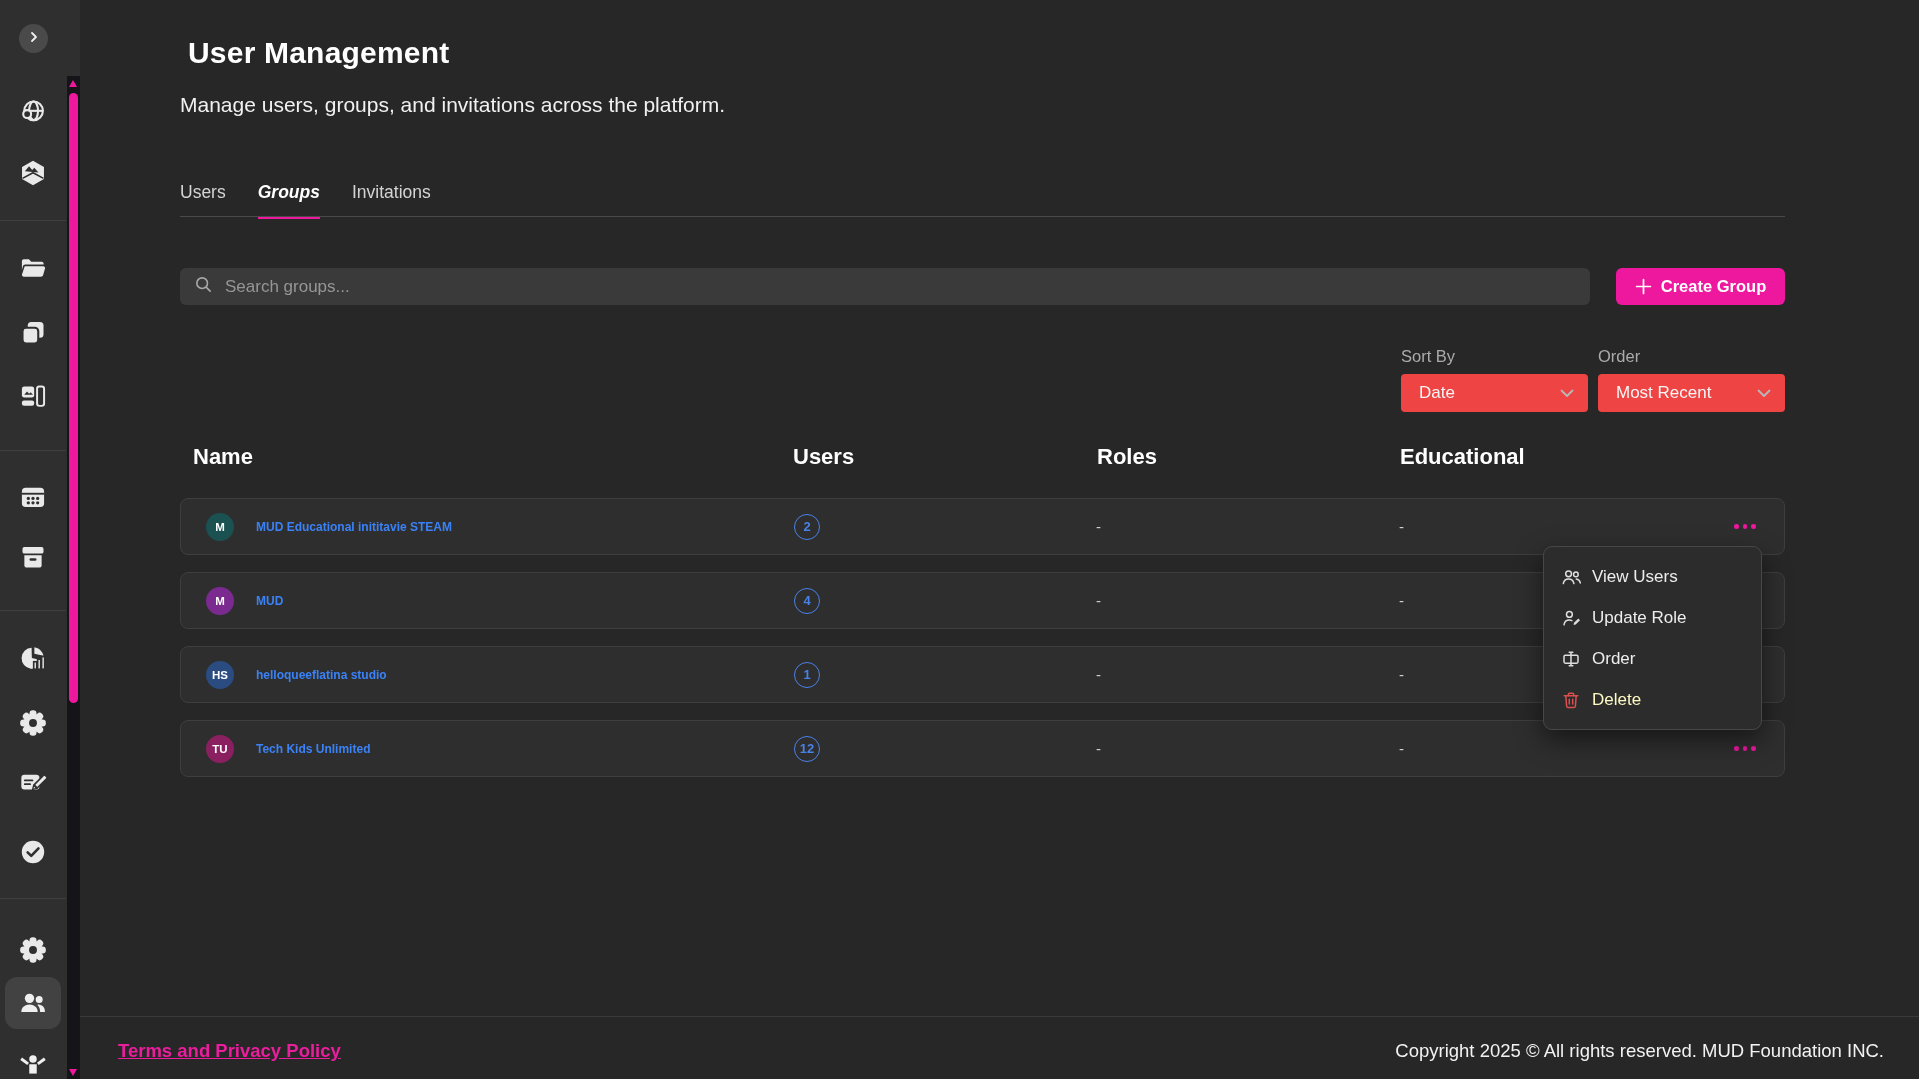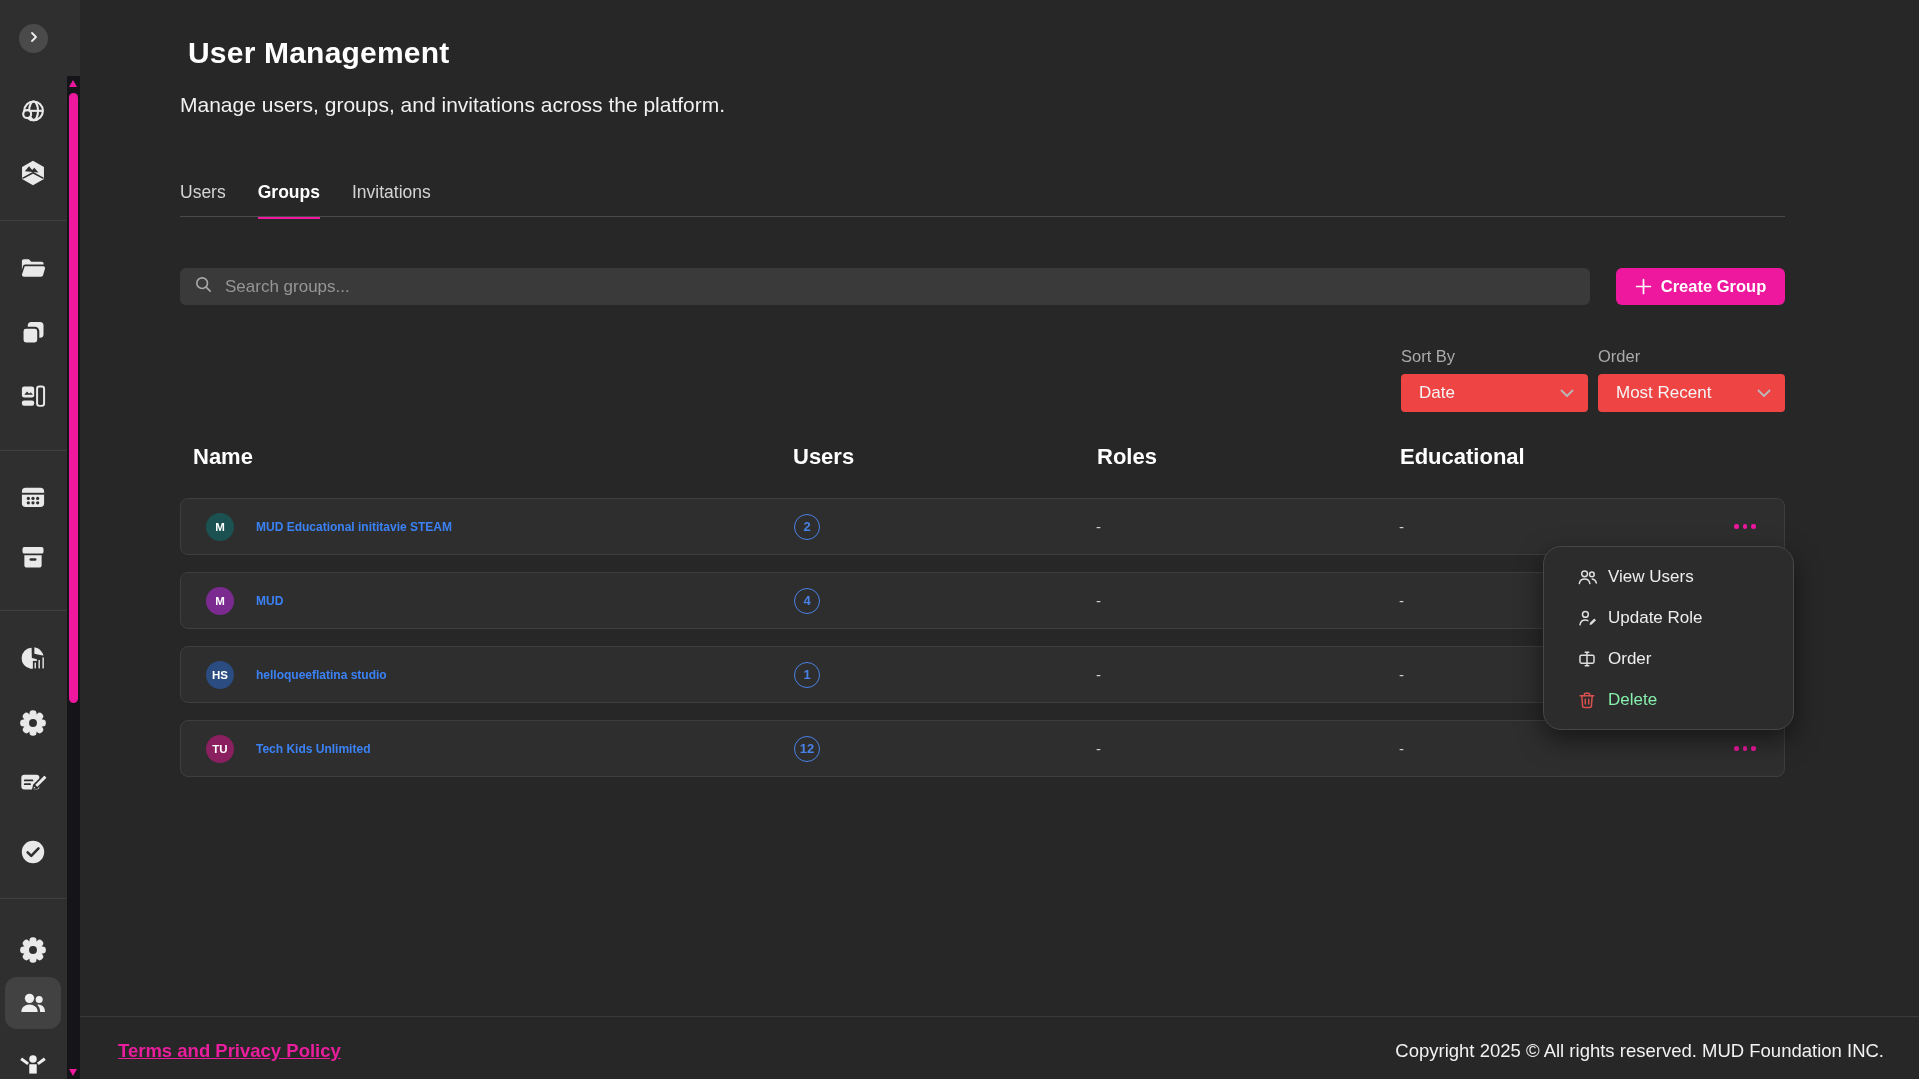--- a/index.html
+++ b/index.html
@@ -18,21 +18,21 @@
   .scroll-arrow-up{position:absolute;left:2px;top:4px;width:0;height:0;border-left:4.5px solid transparent;border-right:4.5px solid transparent;border-bottom:7px solid #ED189E;}
   .scroll-arrow-down{position:absolute;left:2px;bottom:3px;width:0;height:0;border-left:4.5px solid transparent;border-right:4.5px solid transparent;border-top:7px solid #ED189E;}
 
   
   .page-title{position:absolute;left:180px;top:28px;font-size:30px;font-weight:bold;color:#ffffff;letter-spacing:.2px;}
   .page-subtitle{position:absolute;left:180px;top:93px;font-size:21px;color:#f1f1f1;}
 
   
   .tabs{position:absolute;left:180px;top:182px;display:flex;gap:32px;}
   .tab{font-size:17.5px;color:#d4d4d4;padding-bottom:13px;cursor:pointer;}
-  .tab.active{color:#ffffff;font-weight:bold;border-bottom:3px solid #ED189E;}
+  .tab.active{color:#ffffff;font-weight:bold;border-bottom:3px solid #ED189E;font-style:italic;}
   .tabs-divider{position:absolute;left:180px;top:216px;width:1605px;height:1px;background:#4a4a4a;}
 
   
   .search-box{position:absolute;left:180px;top:268px;width:1410px;height:37px;background:#3a3a3a;border-radius:6px;display:flex;align-items:center;}
   .search-box svg{margin-left:14px;flex:0 0 auto;}
   .search-box input{flex:1;background:transparent;border:none;outline:none;color:#e8e8e8;font-size:17px;margin-left:10px;font-family:inherit;}
   .search-box input::placeholder{color:#969696;}
   .create-btn{position:absolute;left:1616px;top:268px;width:169px;height:37px;background:#ED189E;border:none;border-radius:6px;color:#ffffff;font-size:16.5px;font-weight:bold;display:flex;align-items:center;justify-content:center;gap:9px;cursor:pointer;font-family:inherit;}
 
   
@@ -45,23 +45,23 @@
   .trow{position:absolute;left:180px;width:1605px;height:57px;background:#2e2e2e;border:1px solid #3e3e3e;border-radius:8px;box-sizing:border-box;display:flex;align-items:center;cursor:pointer;}
   .avatar{position:absolute;left:25px;width:28px;height:28px;border-radius:50%;display:flex;align-items:center;justify-content:center;color:#fff;font-size:11.5px;font-weight:bold;}
   .gname{position:absolute;left:75px;font-size:12px;font-weight:bold;color:#3b82f6;}
   .count-badge{position:absolute;left:613px;width:26px;height:26px;border:1.8px solid #4982E6;border-radius:50%;color:#4982E6;font-size:13px;font-weight:bold;display:flex;align-items:center;justify-content:center;box-sizing:border-box;}
   .dash-roles{position:absolute;left:915px;font-size:15px;color:#cfcfcf;}
   .dash-sub{position:absolute;left:1218px;font-size:15px;color:#cfcfcf;}
   .row-ellipsis{position:absolute;left:1551px;display:flex;gap:4px;cursor:pointer;padding:6px 2px;}
   .row-ellipsis i{width:4.5px;height:4.5px;border-radius:50%;background:#ED189E;}
 
   
-  .ctx-menu{position:absolute;left:1543px;top:546px;width:217px;background:#2c2c2c;border:1px solid #474747;border-radius:18px;box-shadow:0 10px 26px rgba(0,0,0,.5);padding:9px 16px;z-index:20;}
+  .ctx-menu{position:absolute;left:1543px;top:546px;width:217px;background:#2c2c2c;border:1px solid #474747;border-radius:9px;box-shadow:0 10px 26px rgba(0,0,0,.5);padding:9px 0;z-index:20;}
   .ctx-item{height:41px;display:flex;align-items:center;gap:11px;padding-left:17px;font-size:17px;color:#ededed;cursor:pointer;}
-  .ctx-item.danger{color:#86efac;}
+  .ctx-item.danger{color:#fef9c3;}
 
   
   .footer-divider{position:absolute;left:80px;top:1016px;width:1839px;height:1px;background:#3a3a3a;}
   .terms-link{position:absolute;left:118px;top:1040px;font-size:18.5px;font-weight:bold;color:#E91E9C;text-decoration:underline;cursor:pointer;}
   .copyright{position:absolute;right:35px;top:1040px;font-size:18.5px;color:#f2f2f2;}
 </style>
 </head>
 <body>
 
 <div class="app">

